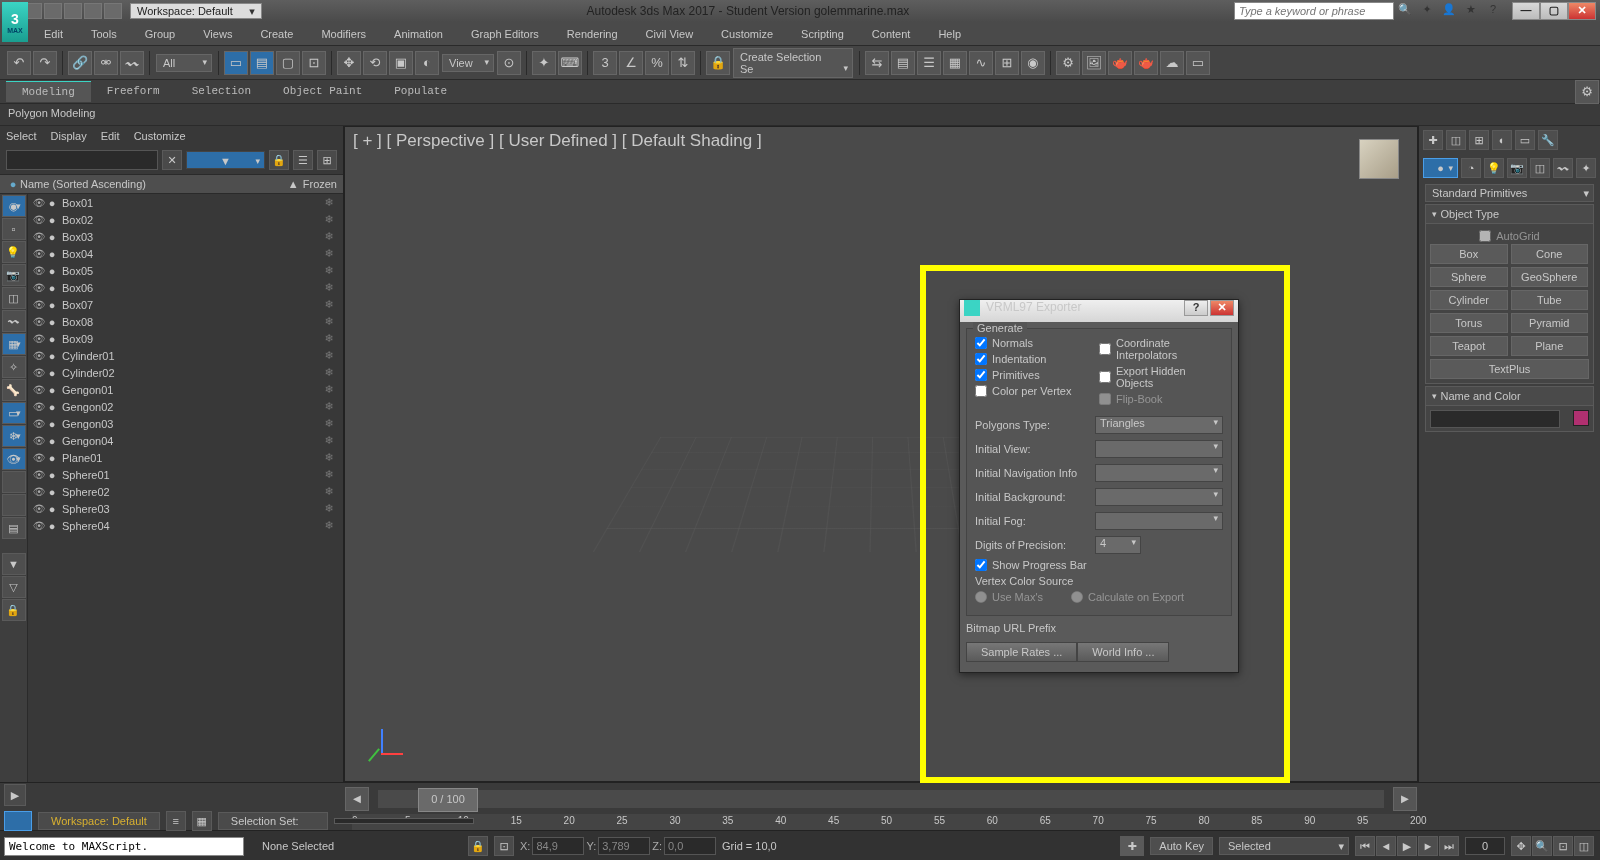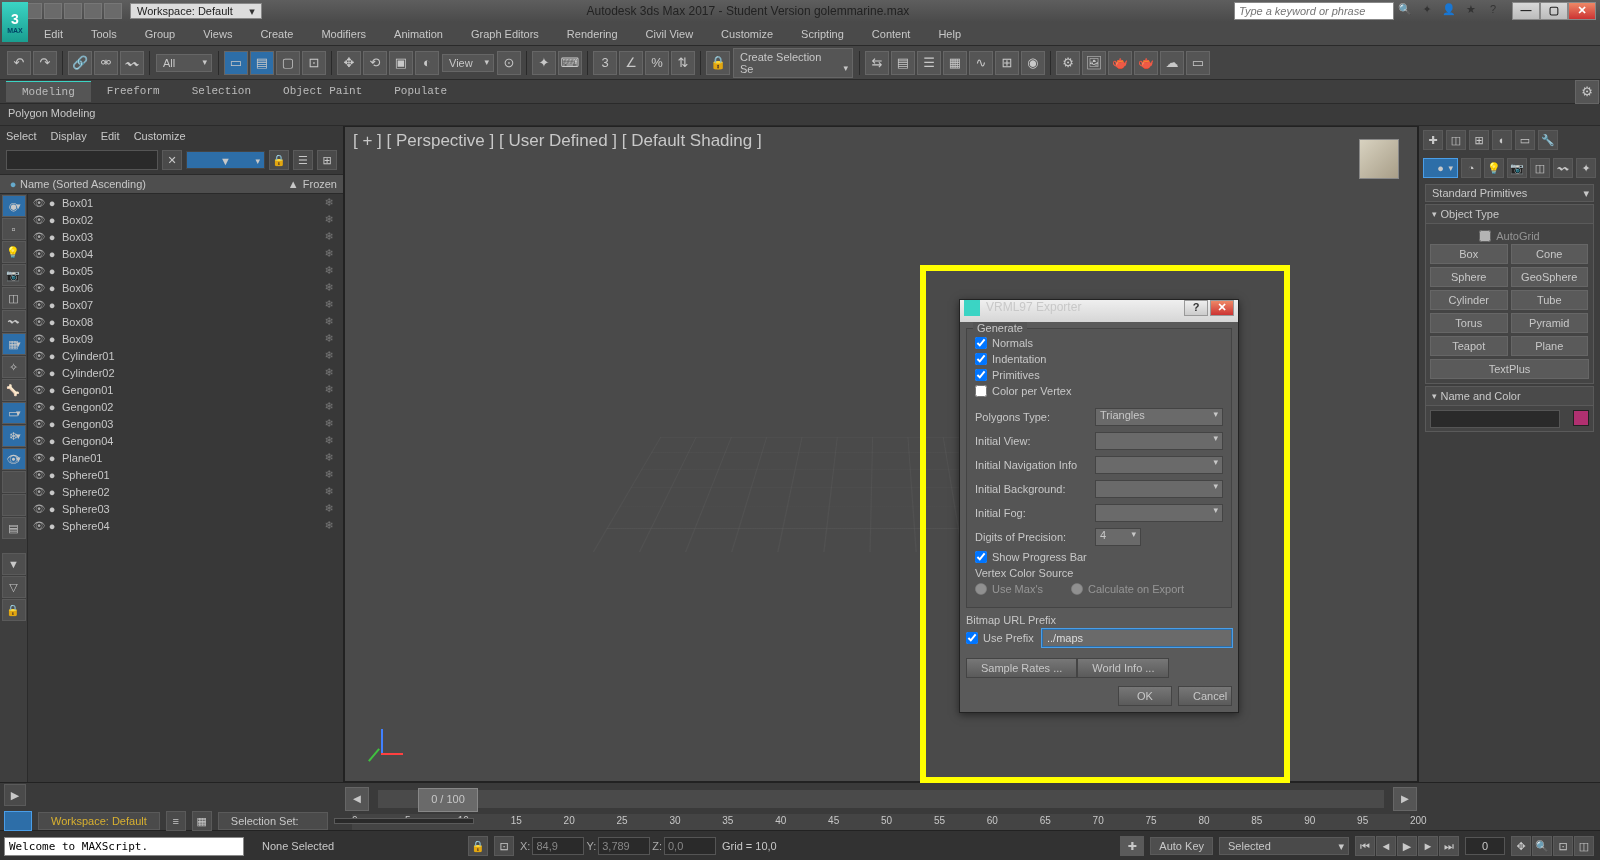--- a/index.html
+++ b/index.html
@@ -435,20 +435,34 @@
                 </label>
               <label class="chk">
                   <input type="checkbox" checked="" style="">
                   <span>Primitives</span>
                 </label>
               <label class="chk">
                   <input type="checkbox" style="">
                   <span>Color per Vertex</span>
                 </label>
             </div>
+            <div>
+              <label class="chk">
+                  <input type="checkbox" style="">
+                  <span>Coordinate Interpolators</span>
+                </label>
+              <label class="chk">
+                  <input type="checkbox" style="">
+                  <span>Export Hidden Objects</span>
+                </label>
+              <label class="chk" style="opacity:.55">
+                  <input type="checkbox" disabled="" style="">
+                  <span>Flip-Book</span>
+                </label>
+            </div>
           </div>
           <div style="height:6px"></div>
           <div class="frow">
               <span class="lbl">Polygons Type:</span>
               <div class="sel">Triangles</div>
             </div>
           <div class="frow">
               <span class="lbl">Initial View:</span>
               <div class="sel"></div>
             </div>
@@ -478,34 +492,23 @@
                 <input type="radio" disabled="" style="">
                 <span>Use Max's</span>
               </label>
             <label class="chk" style="opacity:.55">
                 <input type="radio" disabled="" style="">
                 <span>Calculate on Export</span>
               </label>
           </div>
         </div>
         <div>Bitmap URL Prefix</div>
-        <div class="frow">
-          <label class="chk" style="width:76px">
-              <input type="checkbox" checked="" style="">
-              <span>Use Prefix</span>
-            </label>
-          <input class="txt" style="flex: 1 1 0%;" value="../maps">
-        </div>
         <div style="display:flex;padding:8px 0 4px">
           <div class="btn">Sample Rates ...</div>
           <div class="btn">World Info ...</div>
-        </div>
-        <div class="modal-foot">
-          <div class="btn" style="width:54px">OK</div>
-          <div class="btn" style="width:54px">Cancel</div>
         </div>
       </div>
     </div>
   </div>
 
   <div class="right">
     <div class="r-toolrow">
       <div class="r-tool">✚</div>
       <div class="r-tool">◫</div>
       <div class="r-tool">⊞</div>

